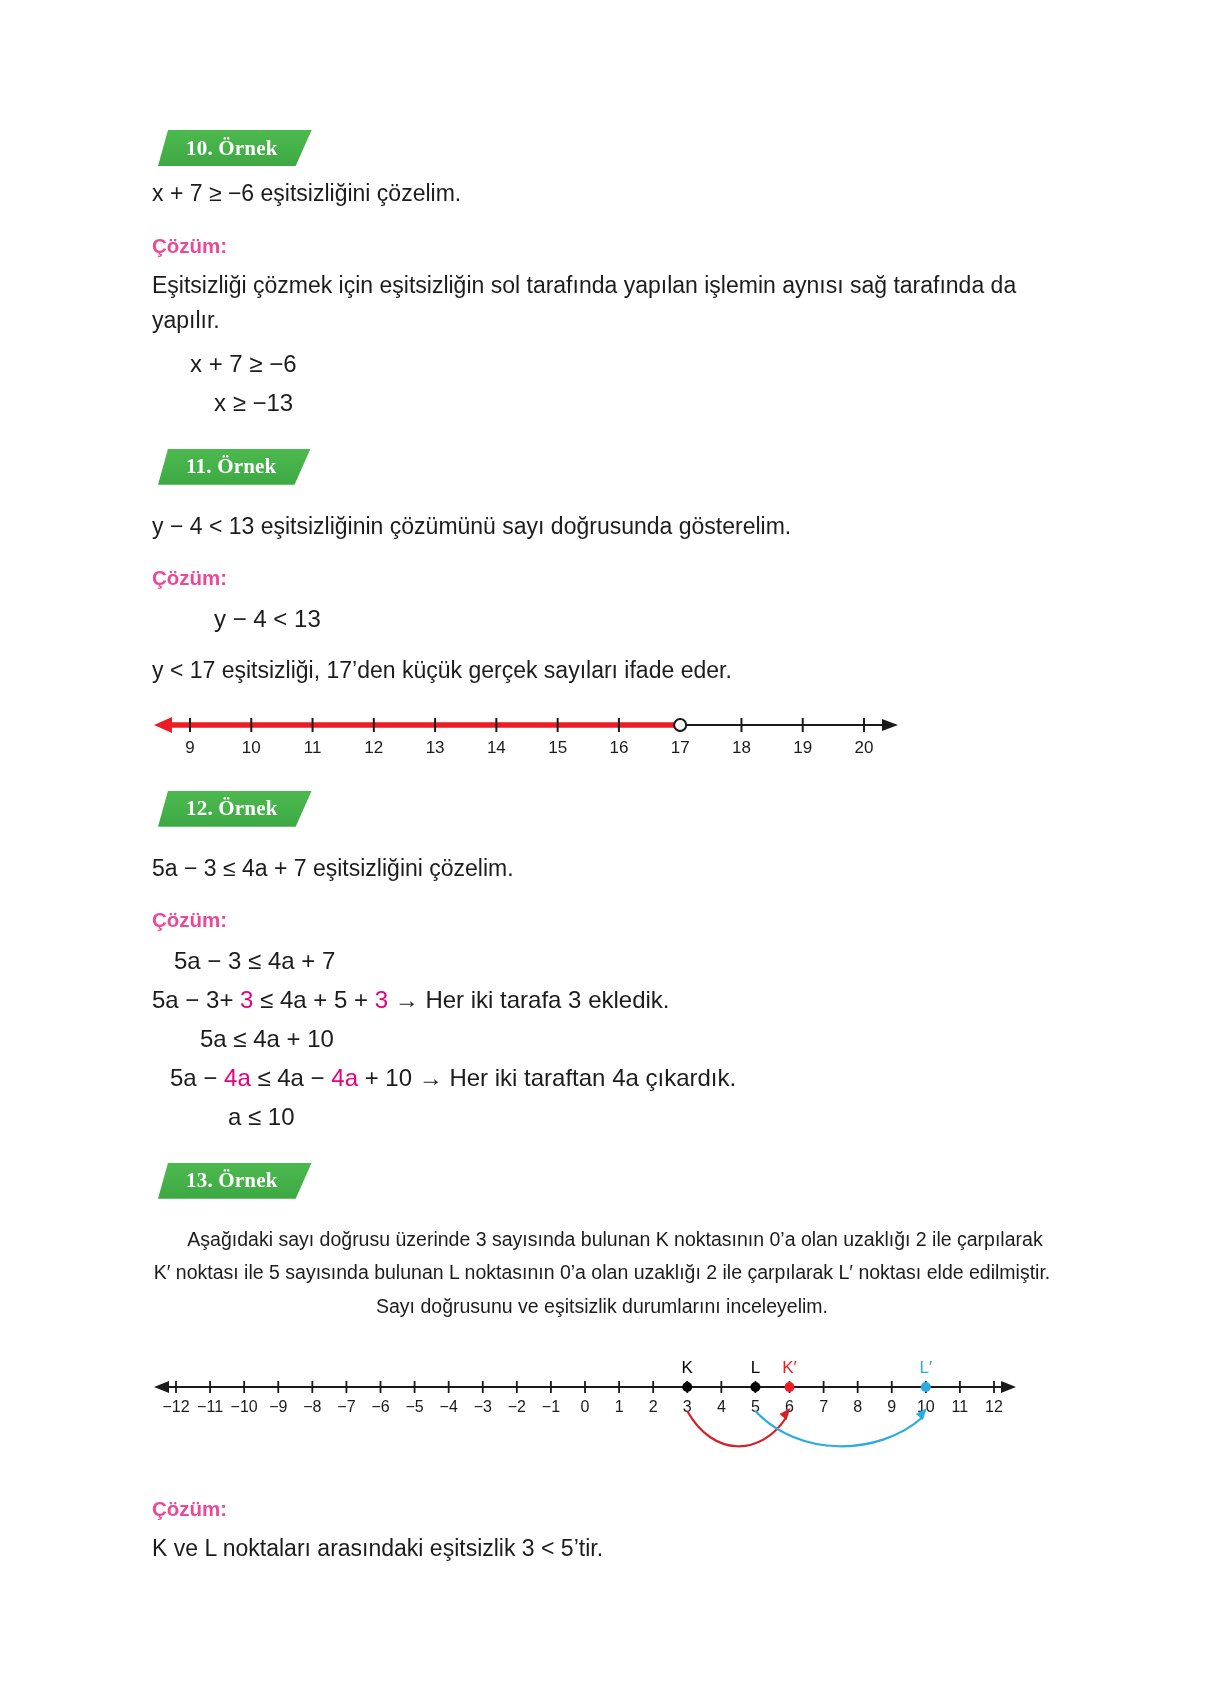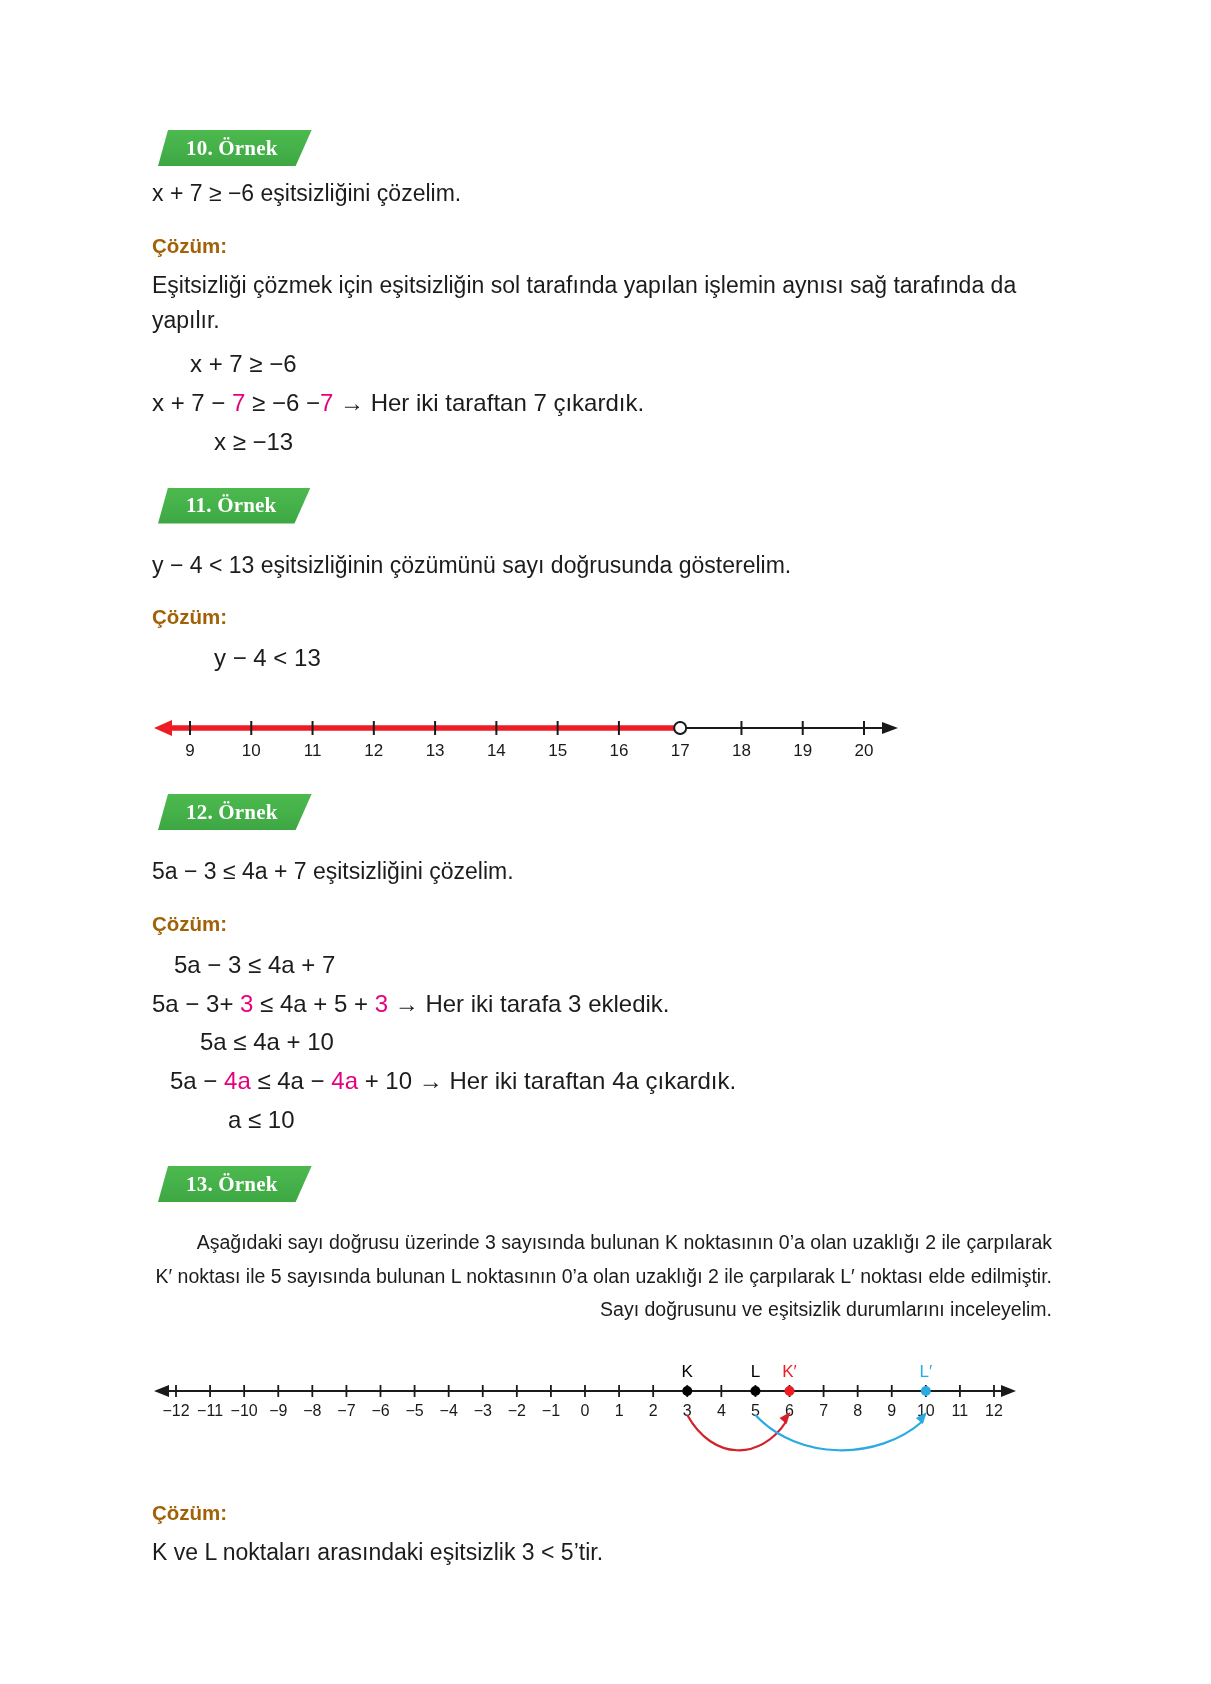--- a/index.html
+++ b/index.html
@@ -67,41 +67,41 @@
   .body-line {
     font-size: 23px;
     line-height: 1.55;
     margin: 0 0 6px 0;
     color: #1c1c1c;
   }
   .solution-label {
     font-size: 20.5px;
     font-weight: bold;
     margin: 22px 0 10px 0;
-    color: #a16207;
+    color: #ec4899;
   }
   .eq {
     font-size: 24px;
     line-height: 1.62;
     margin: 0;
     white-space: pre;
     color: #1c1c1c;
   }
   .eq.ind1 { padding-left: 38px; }
   .eq.ind2 { padding-left: 62px; }
   .eq.ind3 { padding-left: 76px; }
   .eq.ind4 { padding-left: 22px; }
   .eq.ind5 { padding-left: 48px; }
   .hl-magenta { color: #e6007e; }
   .hl-red { color: #e2231a; }
   .para {
     font-size: 19.5px;
     line-height: 1.72;
     margin: 0;
-    text-align: right;
+    text-align: center;
     color: #1c1c1c;
   }
   .para.first { text-indent: 26px; }
   .gap-s { height: 14px; }
   .gap-m { height: 26px; }
 
   
   .numline-wrap { position: relative; }
   svg { display: block; overflow: visible; }
 
@@ -122,34 +122,34 @@
   <div class="content">
 
     <div class="tag-wrap">
       <div class="tag-shadow" id="shadow10" style="width: 153.641px;"></div>
       <div class="tag">10. Örnek</div>
     </div>
     <p class="body-line">x + 7 ≥ −6 eşitsizliğini çözelim.</p>
     <p class="solution-label">Çözüm:</p>
     <p class="body-line">Eşitsizliği çözmek için eşitsizliğin sol tarafında yapılan işlemin aynısı sağ tarafında da yapılır.</p>
     <p class="eq ind1">x + 7 ≥ −6</p>
-    <p class="eq"><span>x + 7 − </span><span class="hl-magenta">7</span><span> ≥ −6 −</span><span class="hl-magenta">7</span><span> → Her iki taraftan 7 çıkardık.</span></p>
     <p class="eq ind2">x ≥ −13</p>
 
     <div class="gap-m"></div>
 
     <div class="tag-wrap">
       <div class="tag-shadow" id="shadow11" style="width: 152.484px;"></div>
       <div class="tag">11. Örnek</div>
     </div>
     <div class="gap-s"></div>
     <p class="body-line">y − 4 &lt; 13 eşitsizliğinin çözümünü sayı doğrusunda gösterelim.</p>
     <p class="solution-label">Çözüm:</p>
     <p class="eq ind2">y − 4 &lt; 13</p>
     <div class="gap-s"></div>
+    <p class="body-line">y &lt; 17 eşitsizliği, 17’den küçük gerçek sayıları ifade eder.</p>
 
     <div class="numline-wrap" style="margin-top:14px;">
       <svg id="nl1" width="750" height="62" viewBox="0 0 750 62">
           <line x1="8" y1="22" x2="742" y2="22" stroke="#1a1a1a" stroke-width="2"></line>
           <polygon points="4,22 20,16 20,28" fill="#1a1a1a"></polygon>
           <polygon points="746,22 730,16 730,28" fill="#1a1a1a"></polygon>
           <line x1="16" y1="22" x2="528.1818181818182" y2="22" stroke="#ed1c24" stroke-width="5.5"></line>
           <polygon points="2,22 20,14 20,30" fill="#ed1c24"></polygon>
           <line x1="38" y1="15" x2="38" y2="29" stroke="#1a1a1a" stroke-width="2"></line>
           <text x="38" y="50" text-anchor="middle" font-family="&quot;Liberation Sans&quot;, sans-serif" font-size="17" fill="#1a1a1a">9</text>

